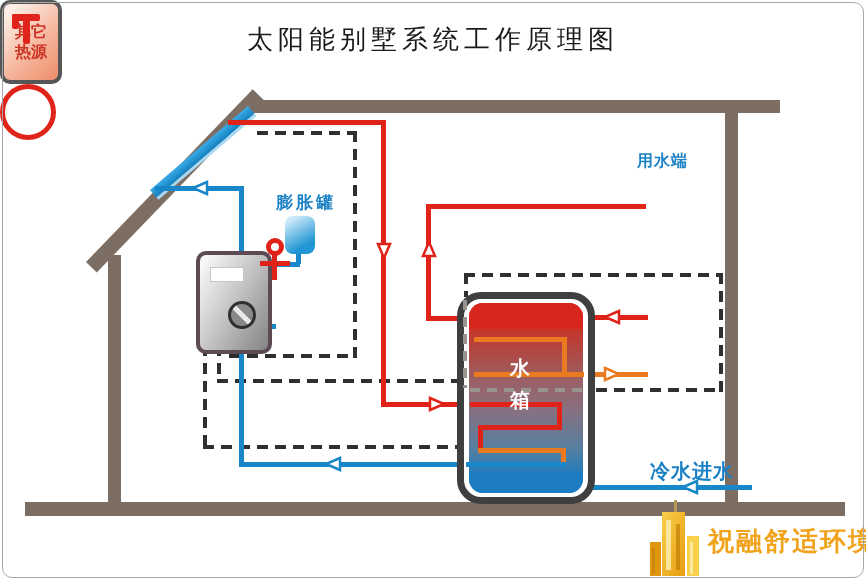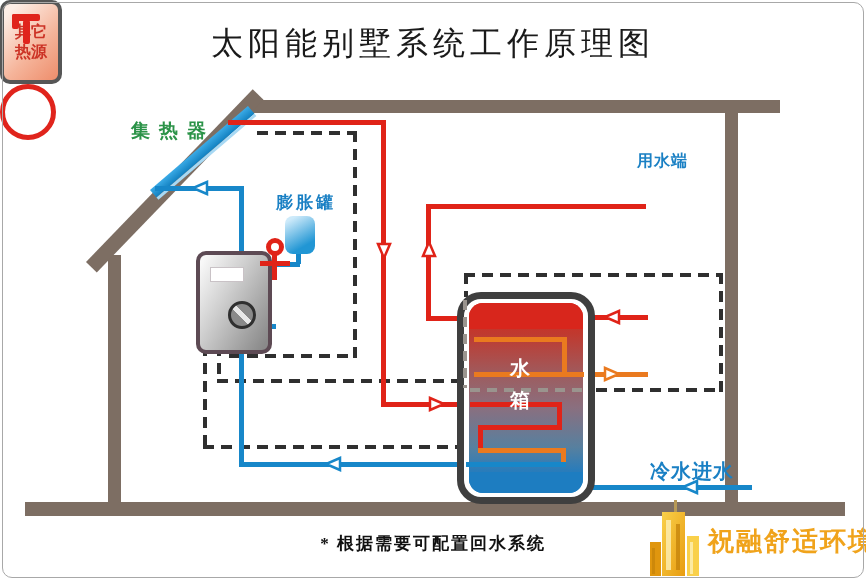--- a/index.html
+++ b/index.html
@@ -21,21 +21,21 @@
   .blue{background:#1787c9;}
   .orange{background:#ea7a1f;}
   
   .comp{position:absolute;z-index:4;}
   .coil{position:absolute;z-index:6;}
   .arrow{position:absolute;width:18px;height:16px;z-index:7;}
   .lbl{position:absolute;font-weight:bold;z-index:8;white-space:nowrap;}
   .green{color:#2b9348;}
   .bluetxt{color:#1a80c4;}
   .serif{font-family:"Liberation Serif","DejaVu Serif",serif;}
-  #title{left:0;right:0;top:22px;text-align:center;font-size:32px;letter-spacing:5px;color:#1a1a1a;font-weight:normal;z-index:8;position:absolute;}
+  #title{left:0;right:0;top:22px;text-align:center;font-size:26px;letter-spacing:5px;color:#1a1a1a;font-weight:normal;z-index:8;position:absolute;}
   #footnote{left:0;right:0;top:532px;text-align:center;font-size:17px;letter-spacing:2px;color:#111;font-weight:bold;z-index:8;position:absolute;}
   #station{left:196px;top:251px;width:68px;height:95px;border:4px solid #5d4a54;border-radius:10px;
     background:linear-gradient(120deg,#f8f8f8 5%,#cfcfcf 40%,#8a8a8a 95%);}
   #station-display{position:absolute;left:10px;top:12px;width:32px;height:13px;background:#fff;border:1px solid #c9c2c6;}
   #station-gauge{position:absolute;left:28px;top:46px;width:22px;height:22px;border:3px solid #2f2f2f;border-radius:50%;
     background:linear-gradient(45deg,#8a8a8a 42%,#e8e8e8 42% 58%,#8a8a8a 58%);}
   #exp-tank{left:285px;top:216px;width:30px;height:38px;border-radius:8px;background:linear-gradient(150deg,#cdeafa 12%,#2196d4 75%);}
   #valve-ring{left:266px;top:238px;width:8px;height:8px;border:5px solid #e02318;border-radius:50%;background:#fff;z-index:5;}
   #tank-outer{left:457px;top:292px;width:124px;height:198px;border:7px solid #3f3f3f;border-radius:24px;background:#fff;z-index:5;}
   #tank-inner{left:469px;top:303px;width:114px;height:190px;border-radius:14px;z-index:5;position:absolute;
@@ -171,26 +171,24 @@
       </svg></div>
   <div class="arrow" style="left:324px;top:456px;transform:rotate(180deg);">
     <svg width="18" height="16">
         <polygon points="2,2 16,8 2,14" fill="#fff" stroke="#1787c9" stroke-width="2.5"></polygon>
       </svg></div>
   <div class="arrow" style="left:681px;top:479px;transform:rotate(180deg);">
     <svg width="18" height="16">
         <polygon points="2,2 16,8 2,14" fill="#fff" stroke="#1787c9" stroke-width="2.5"></polygon>
       </svg></div>
 
-  <div class="lbl green" style="left:131px;top:118px;font-size:19px;letter-spacing:9px;">集热器</div>
   <div class="lbl bluetxt" style="left:276px;top:191px;font-size:17px;letter-spacing:3px;">膨胀罐</div>
   <div class="lbl bluetxt" style="left:637px;top:151px;font-size:16px;letter-spacing:1px;">用水端</div>
   <div class="lbl bluetxt" style="left:650px;top:458px;font-size:20px;letter-spacing:1px;">冷水进水</div>
 
-  <div id="footnote" class="serif">* 根据需要可配置回水系统</div>
 
   <div id="logo">
     <svg width="52" height="76" viewBox="0 0 52 76">
       <defs>
         <linearGradient id="g1" x1="0" y1="0" x2="1" y2="1">
           <stop offset="0" stop-color="#f9d04a"></stop>
             <stop offset="1" stop-color="#e89c10"></stop>
         </linearGradient>
       </defs>
       <rect x="24" y="0" width="3" height="13" fill="#b89a56"></rect>

